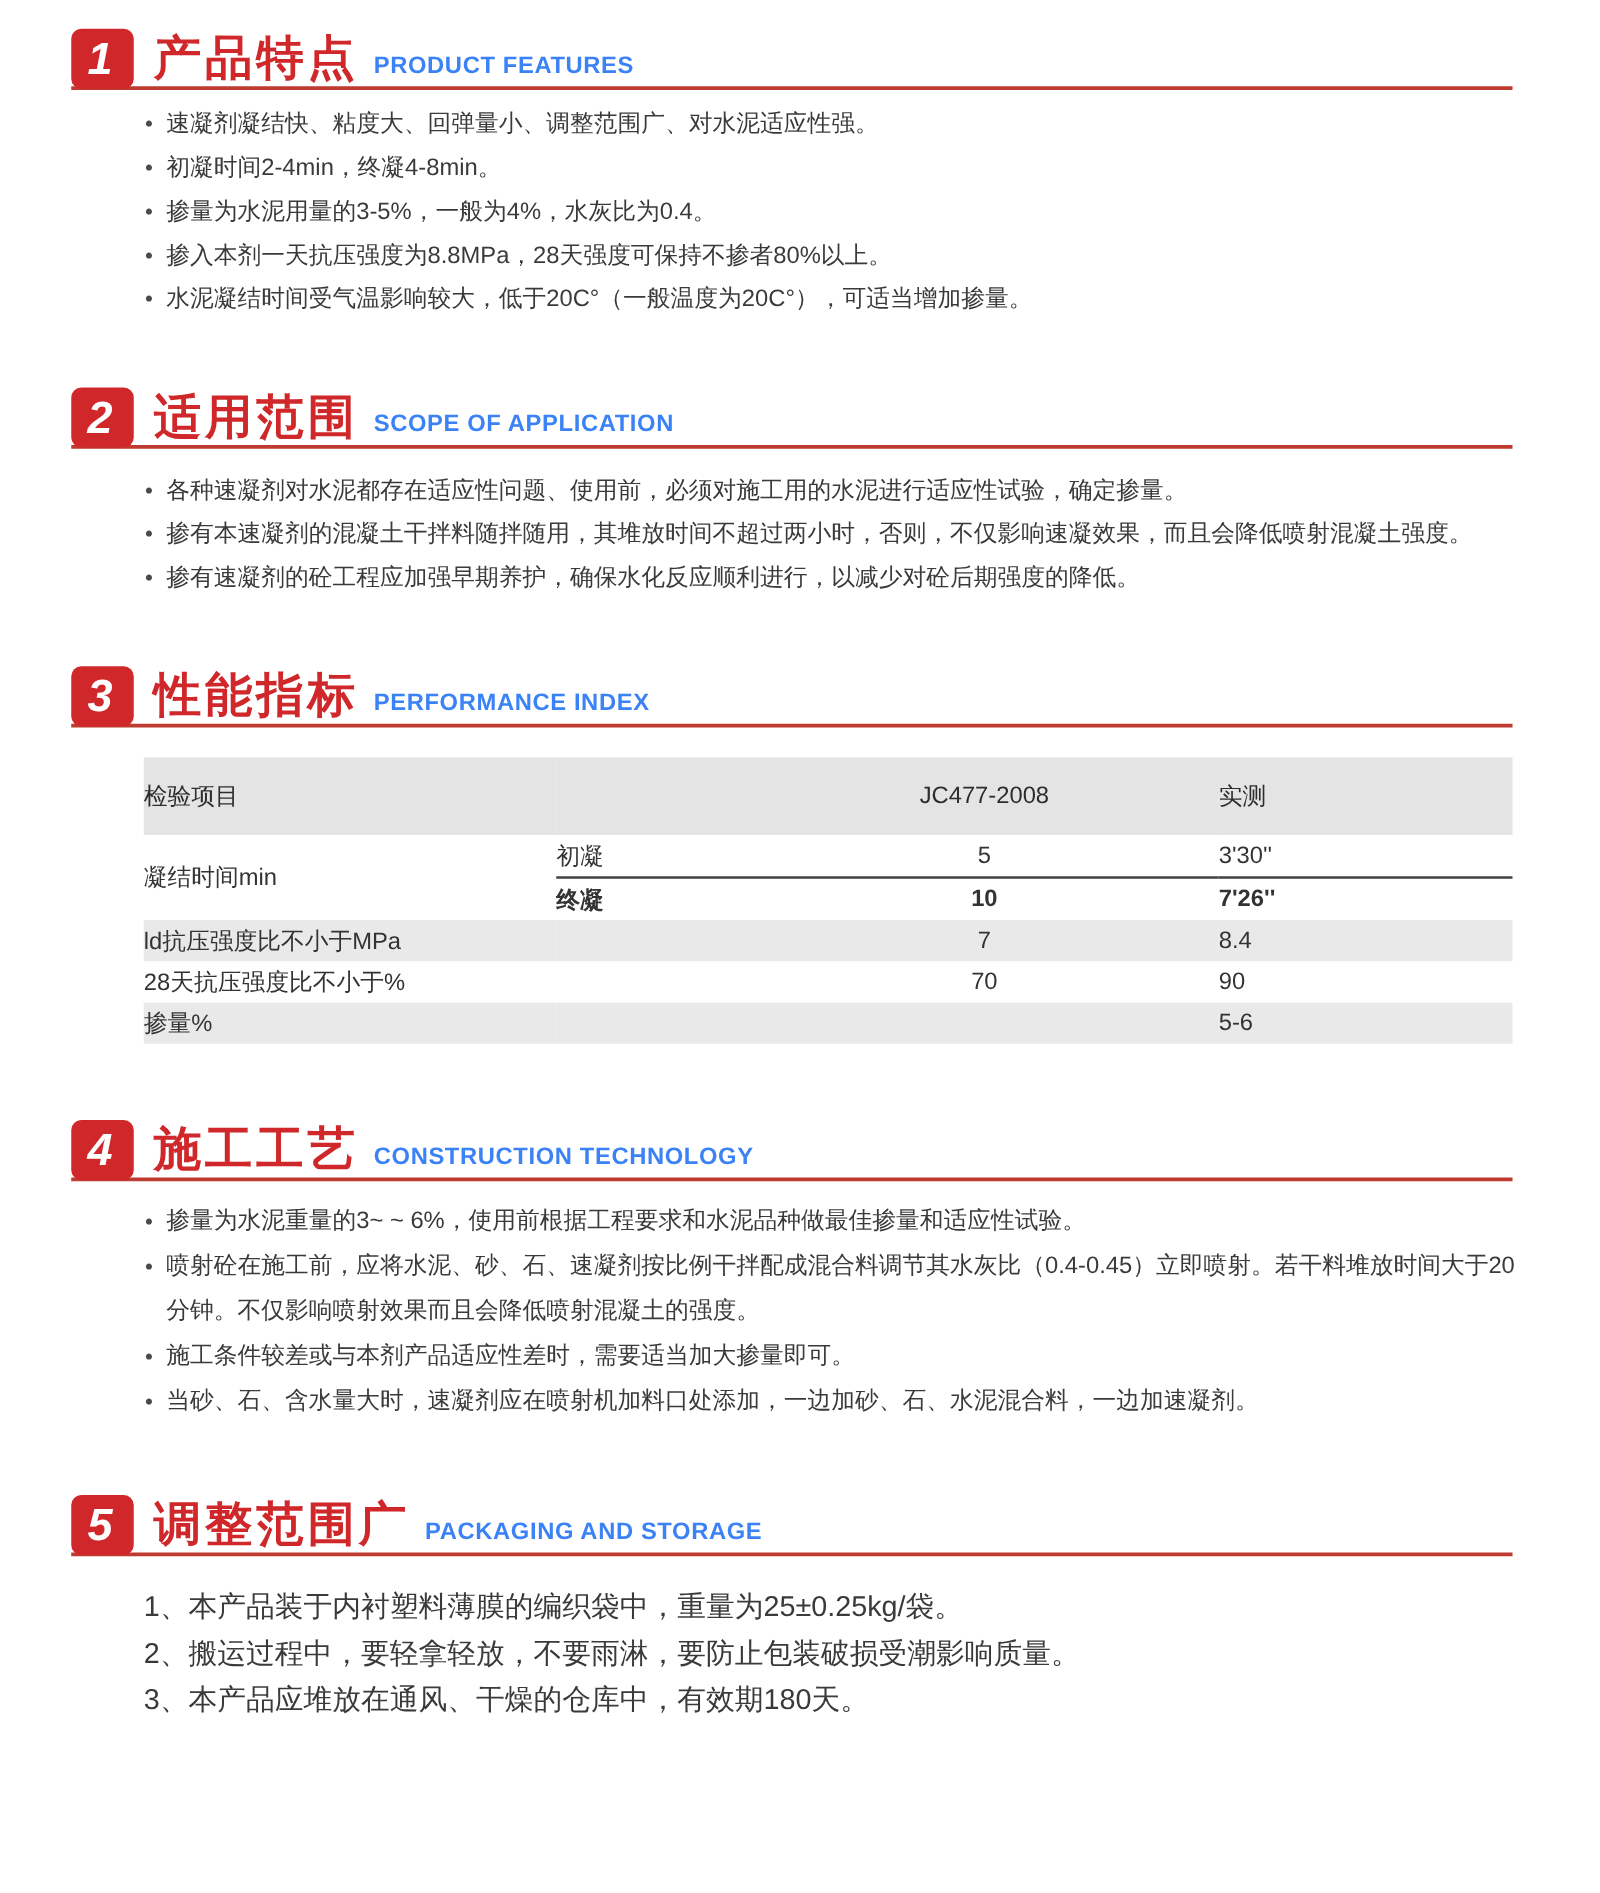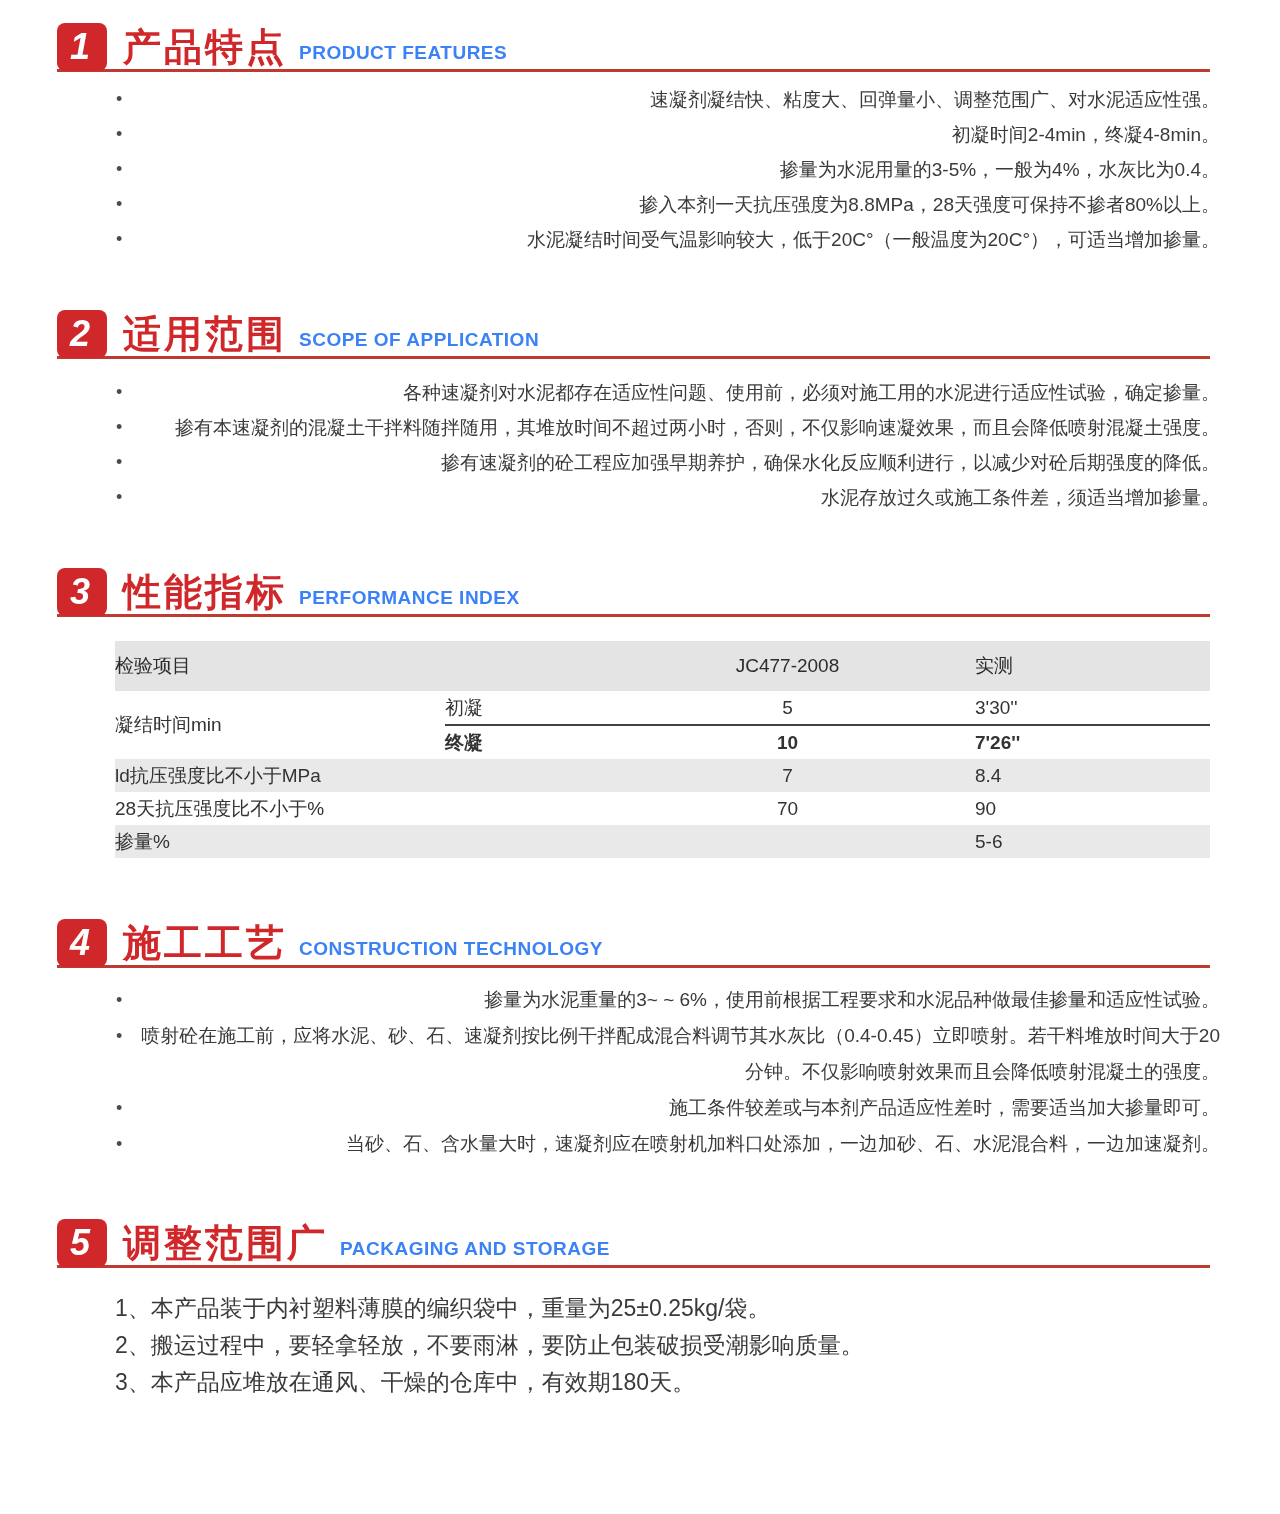--- a/index.html
+++ b/index.html
@@ -33,21 +33,21 @@
     margin-left:12px;padding-bottom:3px;white-space:nowrap;
   }
 
   
   .intro{
     margin:16px 0 0 133px;font-size:20px;font-weight:bold;color:#2b2b2b;
     line-height:28px;
   }
   ul.bullets{
     list-style:none;margin:10px 0 0 115px;padding:0;width:1105px;
-    font-size:19px;line-height:35px;color:#3a3a3a;text-align:right;
+    font-size:19px;line-height:35px;color:#3a3a3a;
   }
   ul.bullets li{position:relative;padding-left:18px;}
   ul.bullets li::before{
     content:"\2022";position:absolute;left:1px;top:0;color:#4a4a4a;font-size:18px;
   }
 
   .sec2{margin-top:48px;}
   .sec3{margin-top:48px;}
   .sec4{margin-top:56px;}
   .sec5{margin-top:52px;}
@@ -61,21 +61,21 @@
   }
   table.ptable td{padding:0;height:33px;vertical-align:middle;}
   table.ptable .col1{width:330px;}
   table.ptable .col2{width:155px;}
   table.ptable .col3{width:375px;}
   table.ptable .col4{width:235px;}
   .c1{padding-left:16px;text-align:left;}
   .c2{padding-left:60px;text-align:left;}
   .c3{text-align:center;}
   .c4{padding-left:62px;text-align:left;}
-  tr.thead td{background:#e4e4e4;height:50px;color:#2d2d2d;}
+  tr.thead td{background:#e4e4e4;height:62px;color:#2d2d2d;}
   tr.grayrow td{background:#e9e9e9;}
   tr.divided td{border-top:2px solid #424242;font-weight:bold;}
 
   
   .numlist{margin:22px 0 0 115px;font-size:23px;line-height:37px;color:#3a3a3a;}
 </style>
 </head>
 <body>
 
 <div class="page">
@@ -98,21 +98,20 @@
   <section class="sec sec2">
     <div class="sec-header">
       <div class="sec-num">2</div>
       <h2 class="sec-title">适用范围</h2>
       <span class="sec-sub">SCOPE OF APPLICATION</span>
     </div>
     <ul class="bullets">
       <li>各种速凝剂对水泥都存在适应性问题、使用前，必须对施工用的水泥进行适应性试验，确定掺量。</li>
       <li>掺有本速凝剂的混凝土干拌料随拌随用，其堆放时间不超过两小时，否则，不仅影响速凝效果，而且会降低喷射混凝土强度。</li>
       <li>掺有速凝剂的砼工程应加强早期养护，确保水化反应顺利进行，以减少对砼后期强度的降低。</li>
-      <li>水泥存放过久或施工条件差，须适当增加掺量。</li>
     </ul>
   </section>
 
   <section class="sec sec3">
     <div class="sec-header">
       <div class="sec-num">3</div>
       <h2 class="sec-title">性能指标</h2>
       <span class="sec-sub">PERFORMANCE INDEX</span>
     </div>
 

